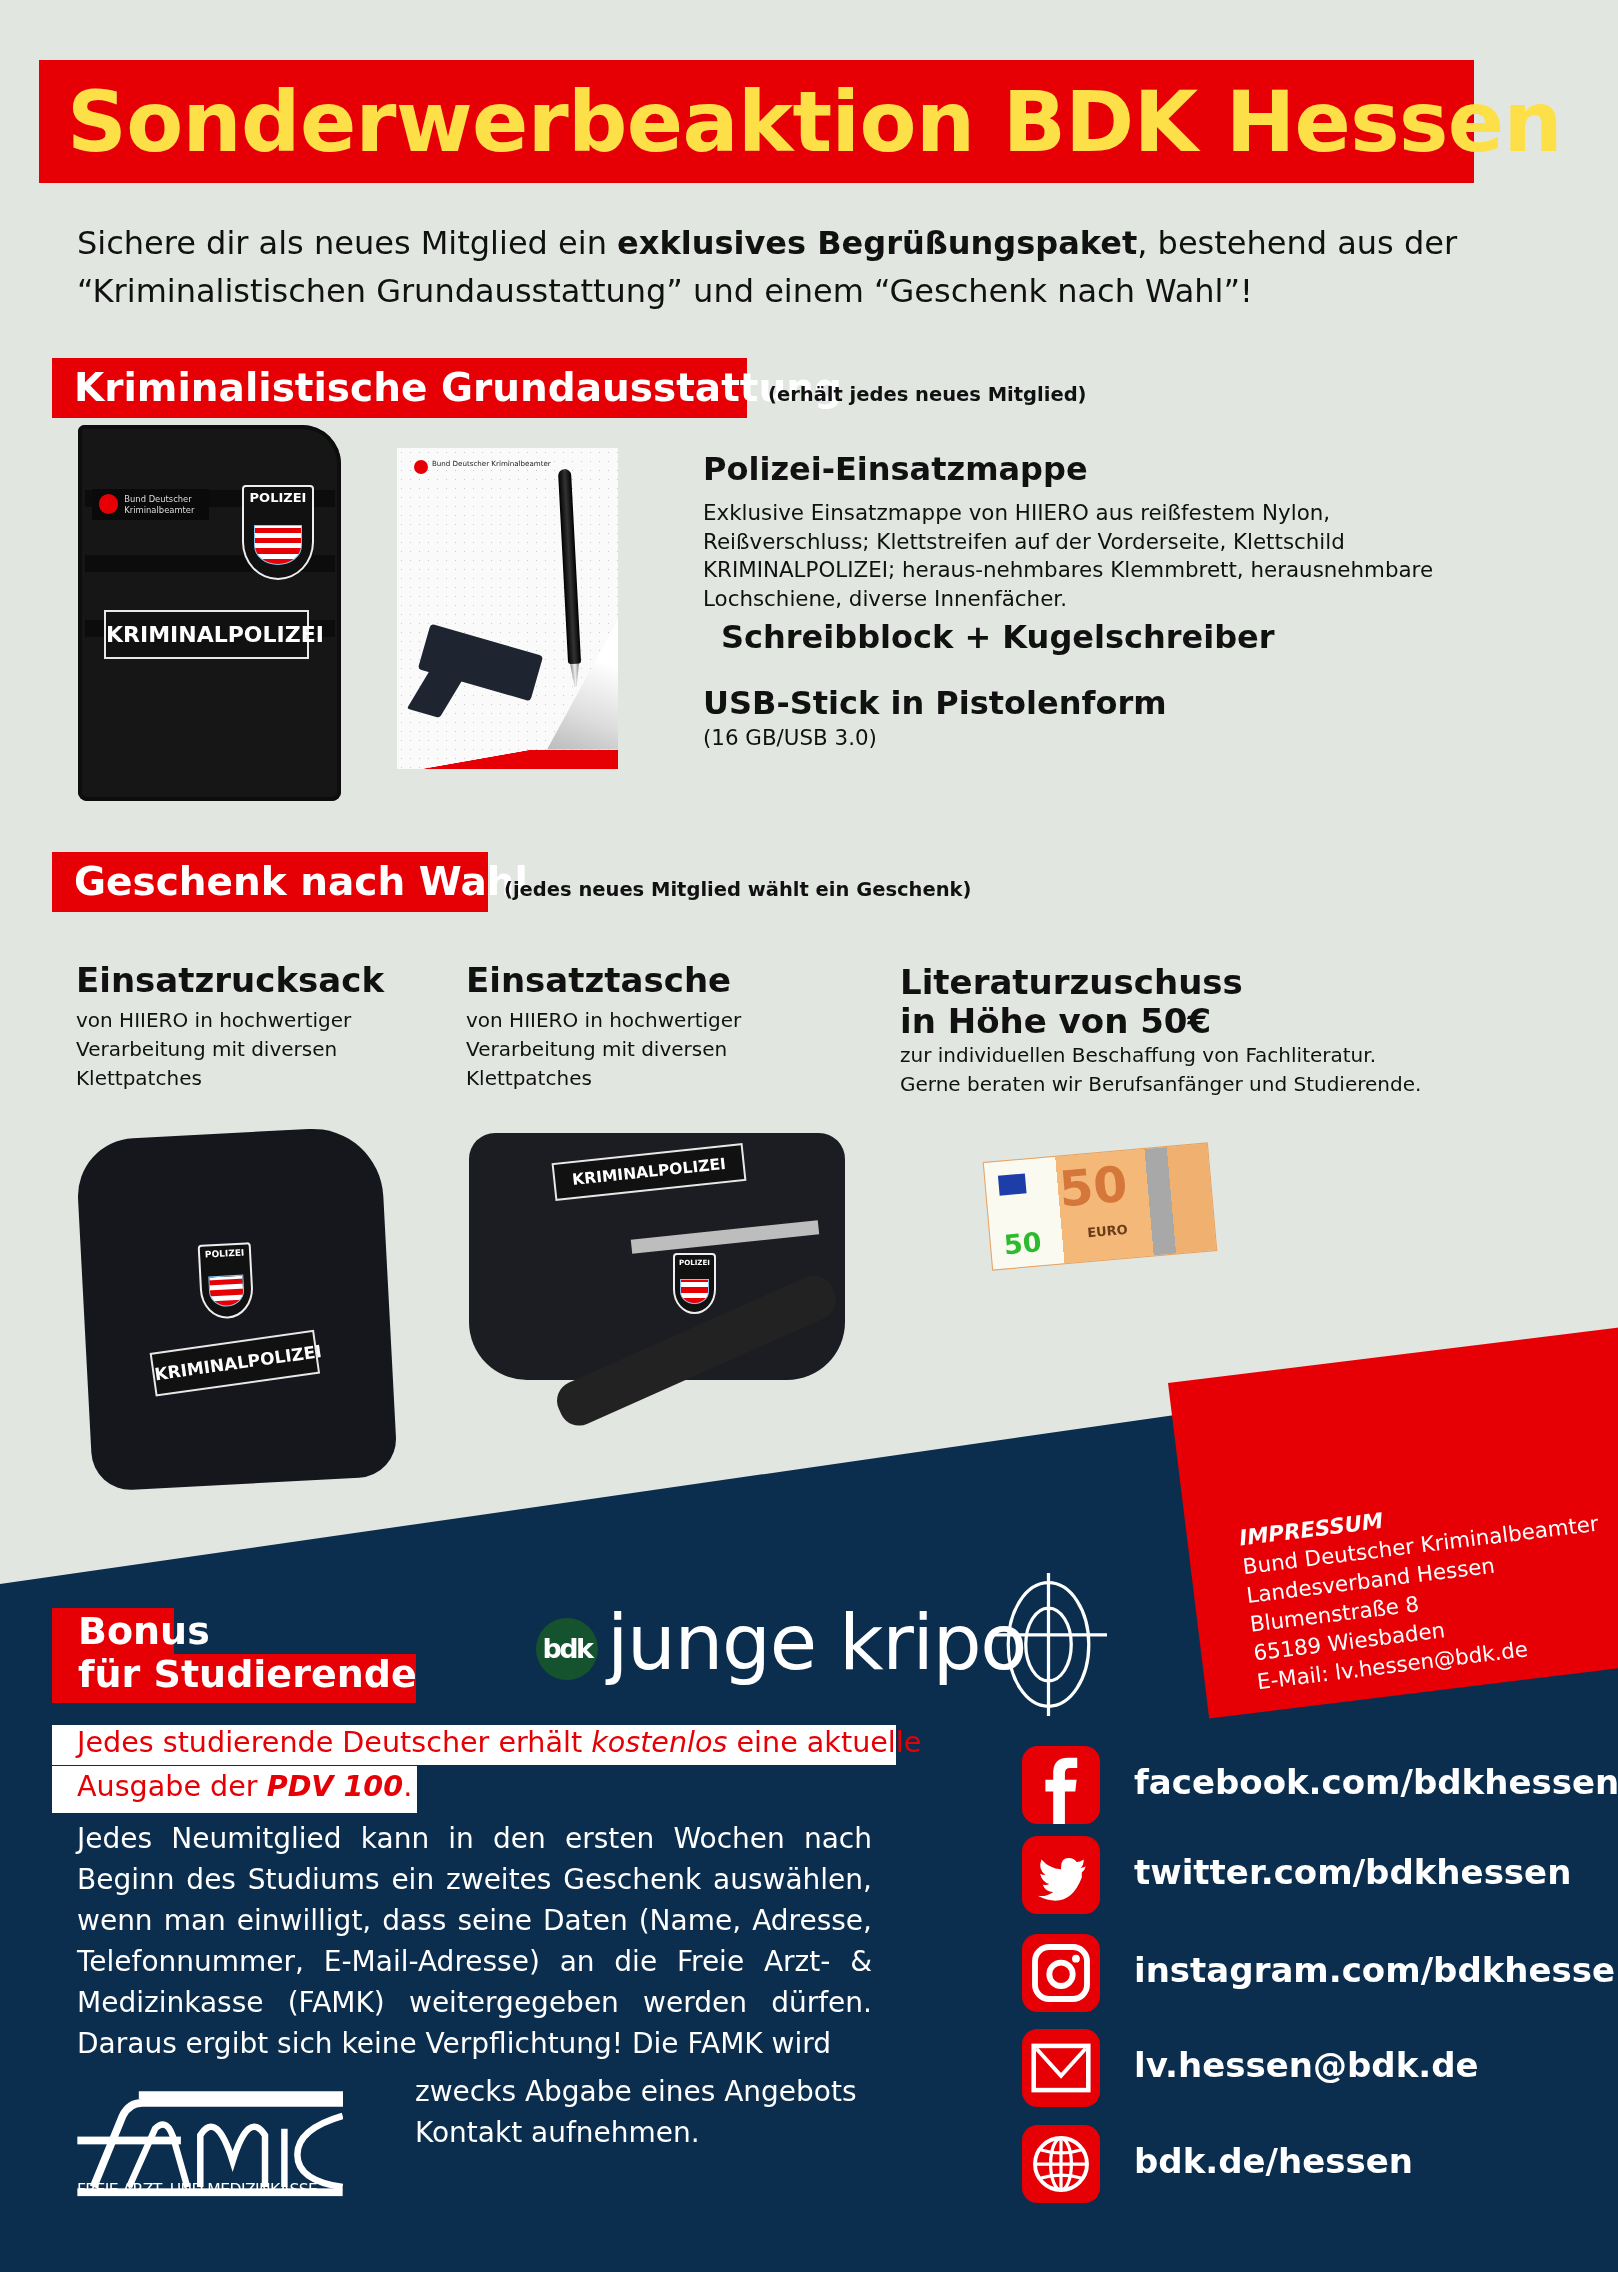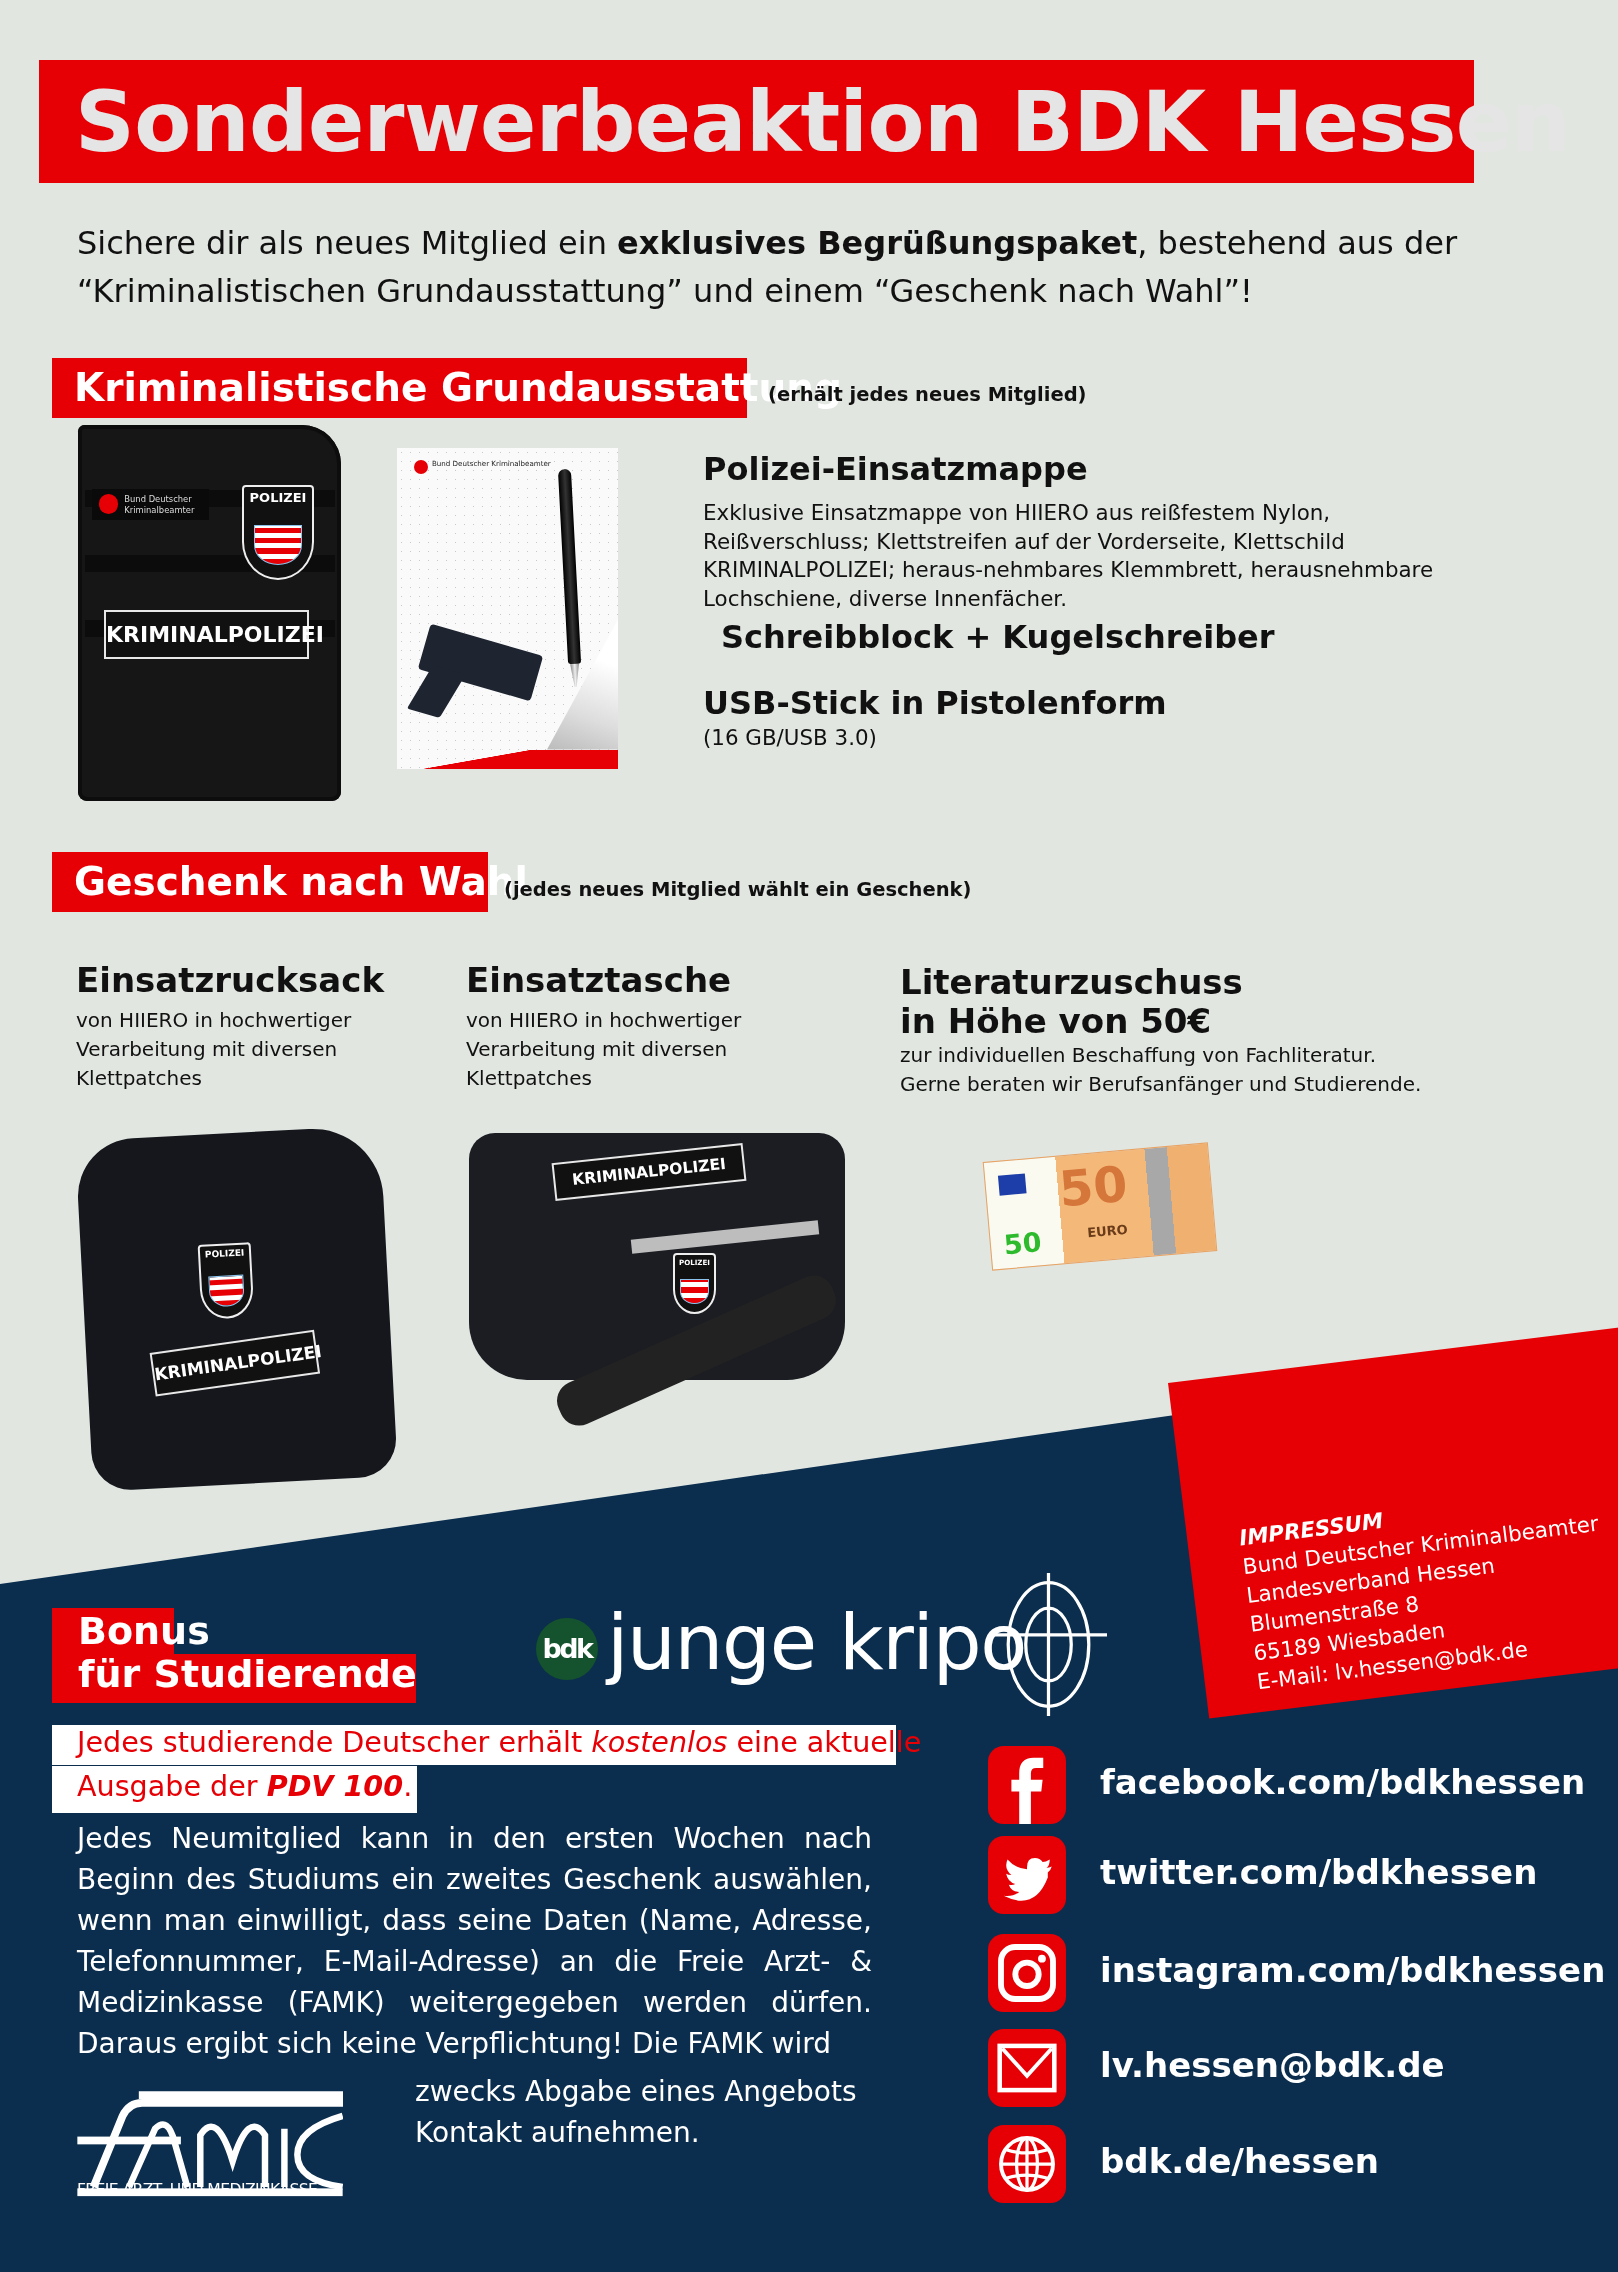--- a/index.html
+++ b/index.html
@@ -1,21 +1,21 @@
 <!DOCTYPE html>
 <html style="font-size:10.4px"><head>
 <meta charset="utf-8">
 <style>
   html, body { margin:0; padding:0; }
   body { width:1619px; height:2273px; position:relative; overflow:hidden; background:#e1e6e1; font-family:"DejaVu Sans", "Liberation Sans", sans-serif; color:#111; }
   .abs { position:absolute; }
   .red { background:#e60005; }
   .navy-band { position:absolute; left:0; top:0; width:1619px; height:2273px; background:#0b2d4e; clip-path:polygon(0 1584px, 1175px 1415px, 1619px 1415px, 1619px 2273px, 0 2273px); }
   .title-banner { left:39px; top:60px; width:1435px; height:123px; }
-  .title-banner span { position:absolute; left:36px; top:14.3px; font-size:83px; font-weight:bold; color:#e5e5e5; letter-spacing:-0.6px; white-space:nowrap;text-align:right; }
+  .title-banner span { position:absolute; left:28px; top:14.3px; font-size:83px; font-weight:bold; color:#fde047; letter-spacing:-0.6px; white-space:nowrap;text-align:right; }
   .intro { left:77px; top:219px; width:1461px; font-size:32px; line-height:48px; color:#111; }
   .intro b { font-weight:bold; }
   .sec-label { height:60px; }
   .sec-label span { position:absolute; left:22px; top:6.5px; font-size:39px; font-weight:bold; color:#fff; white-space:nowrap; }
   .sec-note { font-size:19.5px; font-weight:bold; color:#111; white-space:nowrap; }
   .prod-title { font-size:32px; font-weight:bold; white-space:nowrap; }
   .prod-desc { font-size:21.4px; line-height:28.6px; color:#111; }
   .gift-title { font-size:34px; font-weight:bold; line-height:39px; }
   .gift-desc { font-size:20px; line-height:29px; }
   
@@ -60,21 +60,21 @@
   .hl-text b { font-weight:bold; font-style:italic; }
   .body-text { left:77px; top:1818px; width:795px; color:#fff; font-size:28px; line-height:41px; text-align:justify; }
   .body-tail { left:415px; top:2071px; color:#fff; font-size:28px; line-height:41px; white-space:nowrap; }
   .famk { left:77px; top:2090px; width:266px; height:110px; }
   .famk-caption { left:77px; top:2181px; color:#fff; font-size:15.6px; white-space:nowrap; letter-spacing:-0.6px; }
   
   .jk { left:536px; top:1566px; width:571px; height:156px; }
   .jk .circ { position:absolute; left:0; top:52px; width:62px; height:62px; border-radius:50%; background:#14532d; color:#fff; font-weight:bold; font-size:27px; line-height:62px; text-align:center; letter-spacing:-2.6px; }
   .jk .word { position:absolute; left:71px; top:32px; color:#fff; font-size:77px; letter-spacing:-1.3px; white-space:nowrap; font-family:"DejaVu Sans", sans-serif; }
   
-  .social { left:988px; width:552px; height:78px; }
+  .social { left:1022px; width:552px; height:78px; }
   .social .ico { position:absolute; left:0; top:0; width:78px; height:78px; border-radius:15.6px; background:#e60005; }
   .social .lbl { position:absolute; left:112px; top:15.6px; color:#fff; font-size:34px; font-weight:bold; white-space:nowrap; }
 </style>
 </head>
 <body>
 
 <div class="navy-band"></div>
 
 <div class="abs red title-banner">
   <span>Sonderwerbeaktion BDK Hessen</span>

